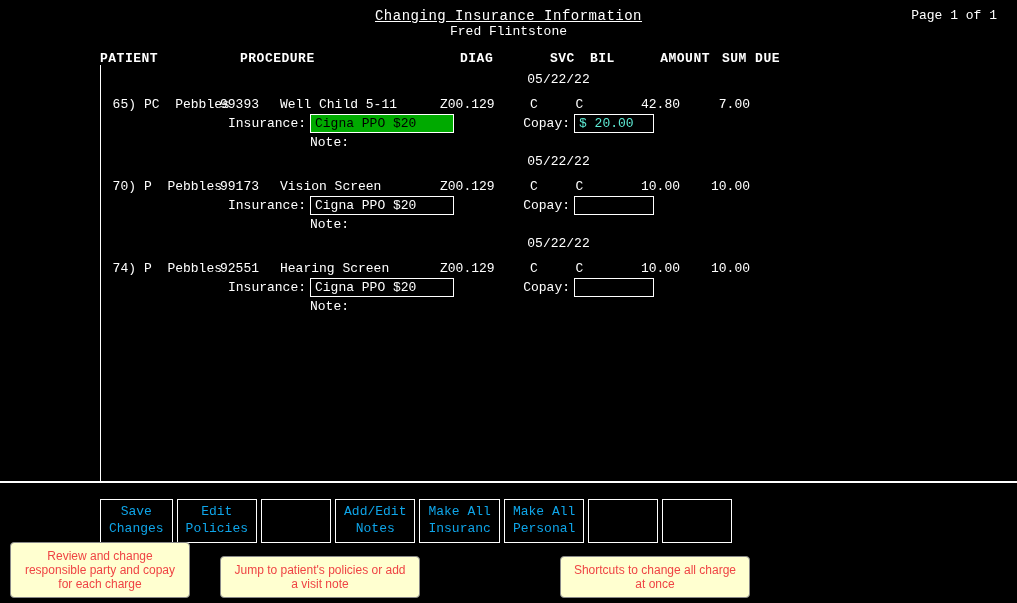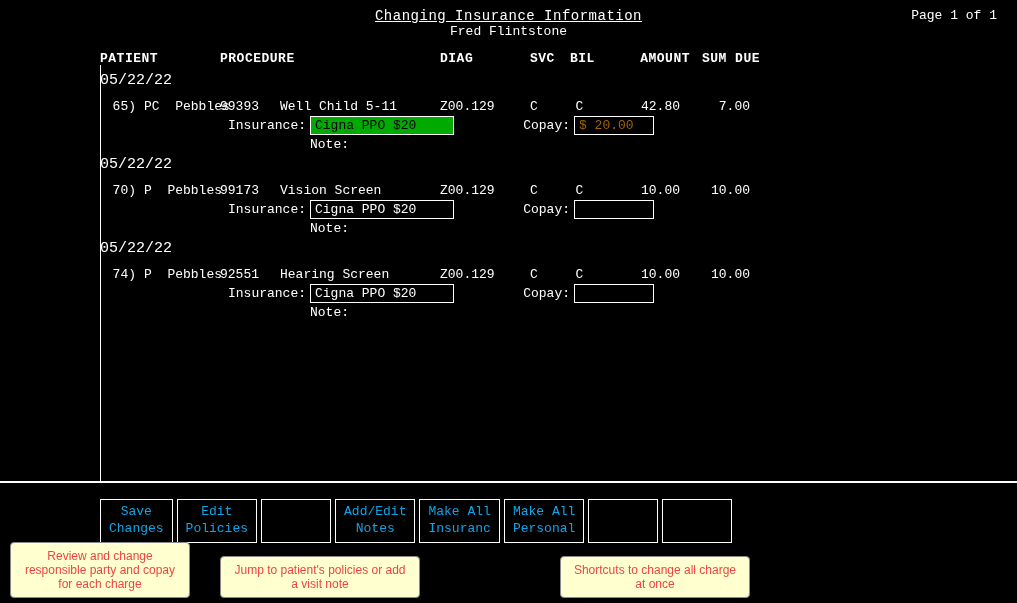--- a/index.html
+++ b/index.html
@@ -39,34 +39,35 @@
       right: 20px;
       font-size: 13px;
     }
     .col-headers {
       display: flex;
       padding: 2px 0 2px 100px;
       margin-top: 6px;
       font-weight: bold;
       letter-spacing: 0.5px;
     }
-    .col-patient { width: 120px; }
+    .col-patient { width: 140px; }
     .col-procedure { width: 220px; }
     .col-diag { width: 90px; }
     .col-svc { width: 40px; }
     .col-bil { width: 40px; }
     .col-amount { width: 80px; text-align: right; }
     .col-sumdue { width: 70px; text-align: right; }
 
     .charge-block {
       margin-top: 4px;
       padding-left: 100px;
     }
     .date-line {
-      font-size: 15px;
+      font-size: 13px;
+      text-align: center;
     }
     .charge-row {
       display: flex;
       align-items: center;
       margin-top: 10px;
     }
     .charge-num {
       width: 40px;
       text-align: right;
       padding-right: 4px;
@@ -101,21 +102,21 @@
     }
     .ins-input.active {
       background: #00aa00;
       color: #000;
       border: 1px solid #fff;
     }
     .copay-label { margin-left: 60px; width: 60px; text-align: right; padding-right: 4px; }
     .copay-input {
       width: 80px;
       background: #000;
-      color: #a16207;
+      color: #5eead4;
       border: 1px solid #fff;
       padding: 1px 4px;
       font-family: 'Courier New', Courier, monospace;
       font-size: 13px;
     }
 
     .note-row {
       padding-left: 210px;
       margin-top: 2px;
     }

